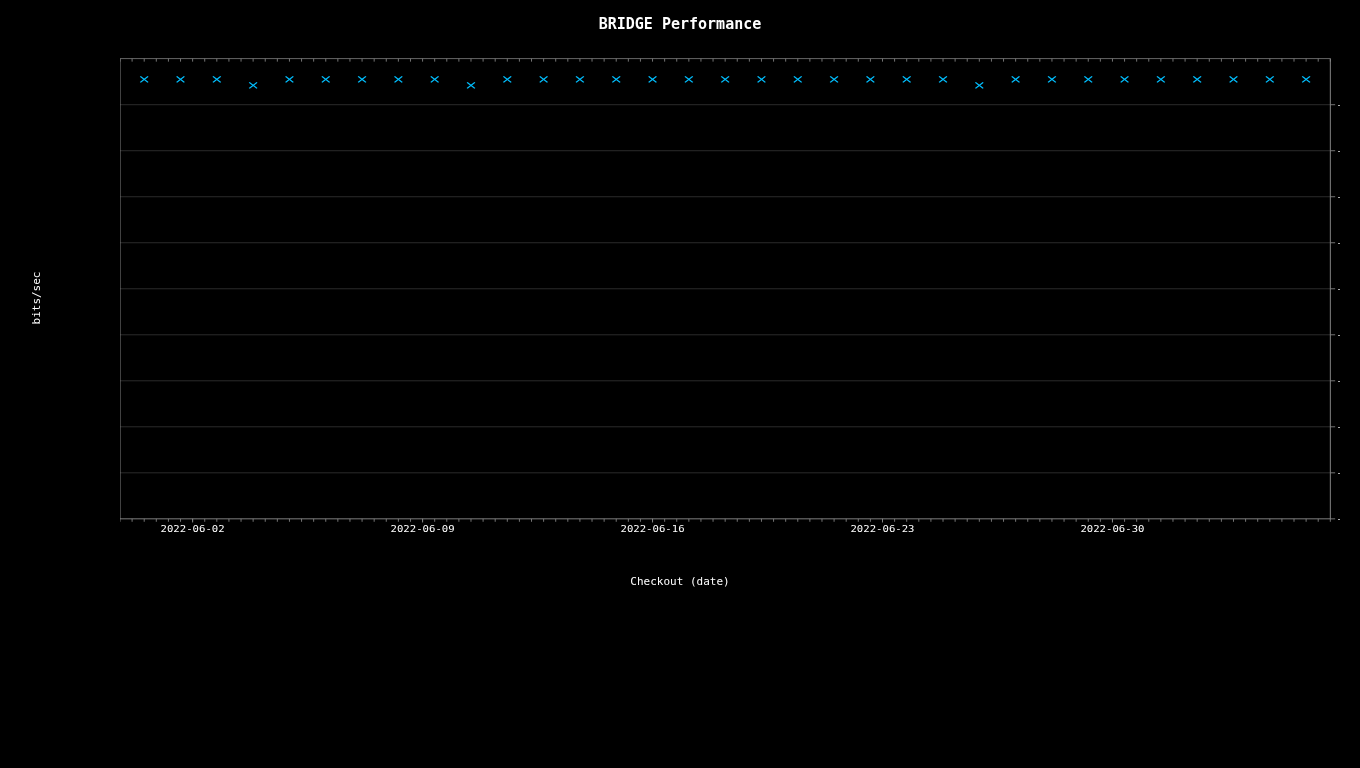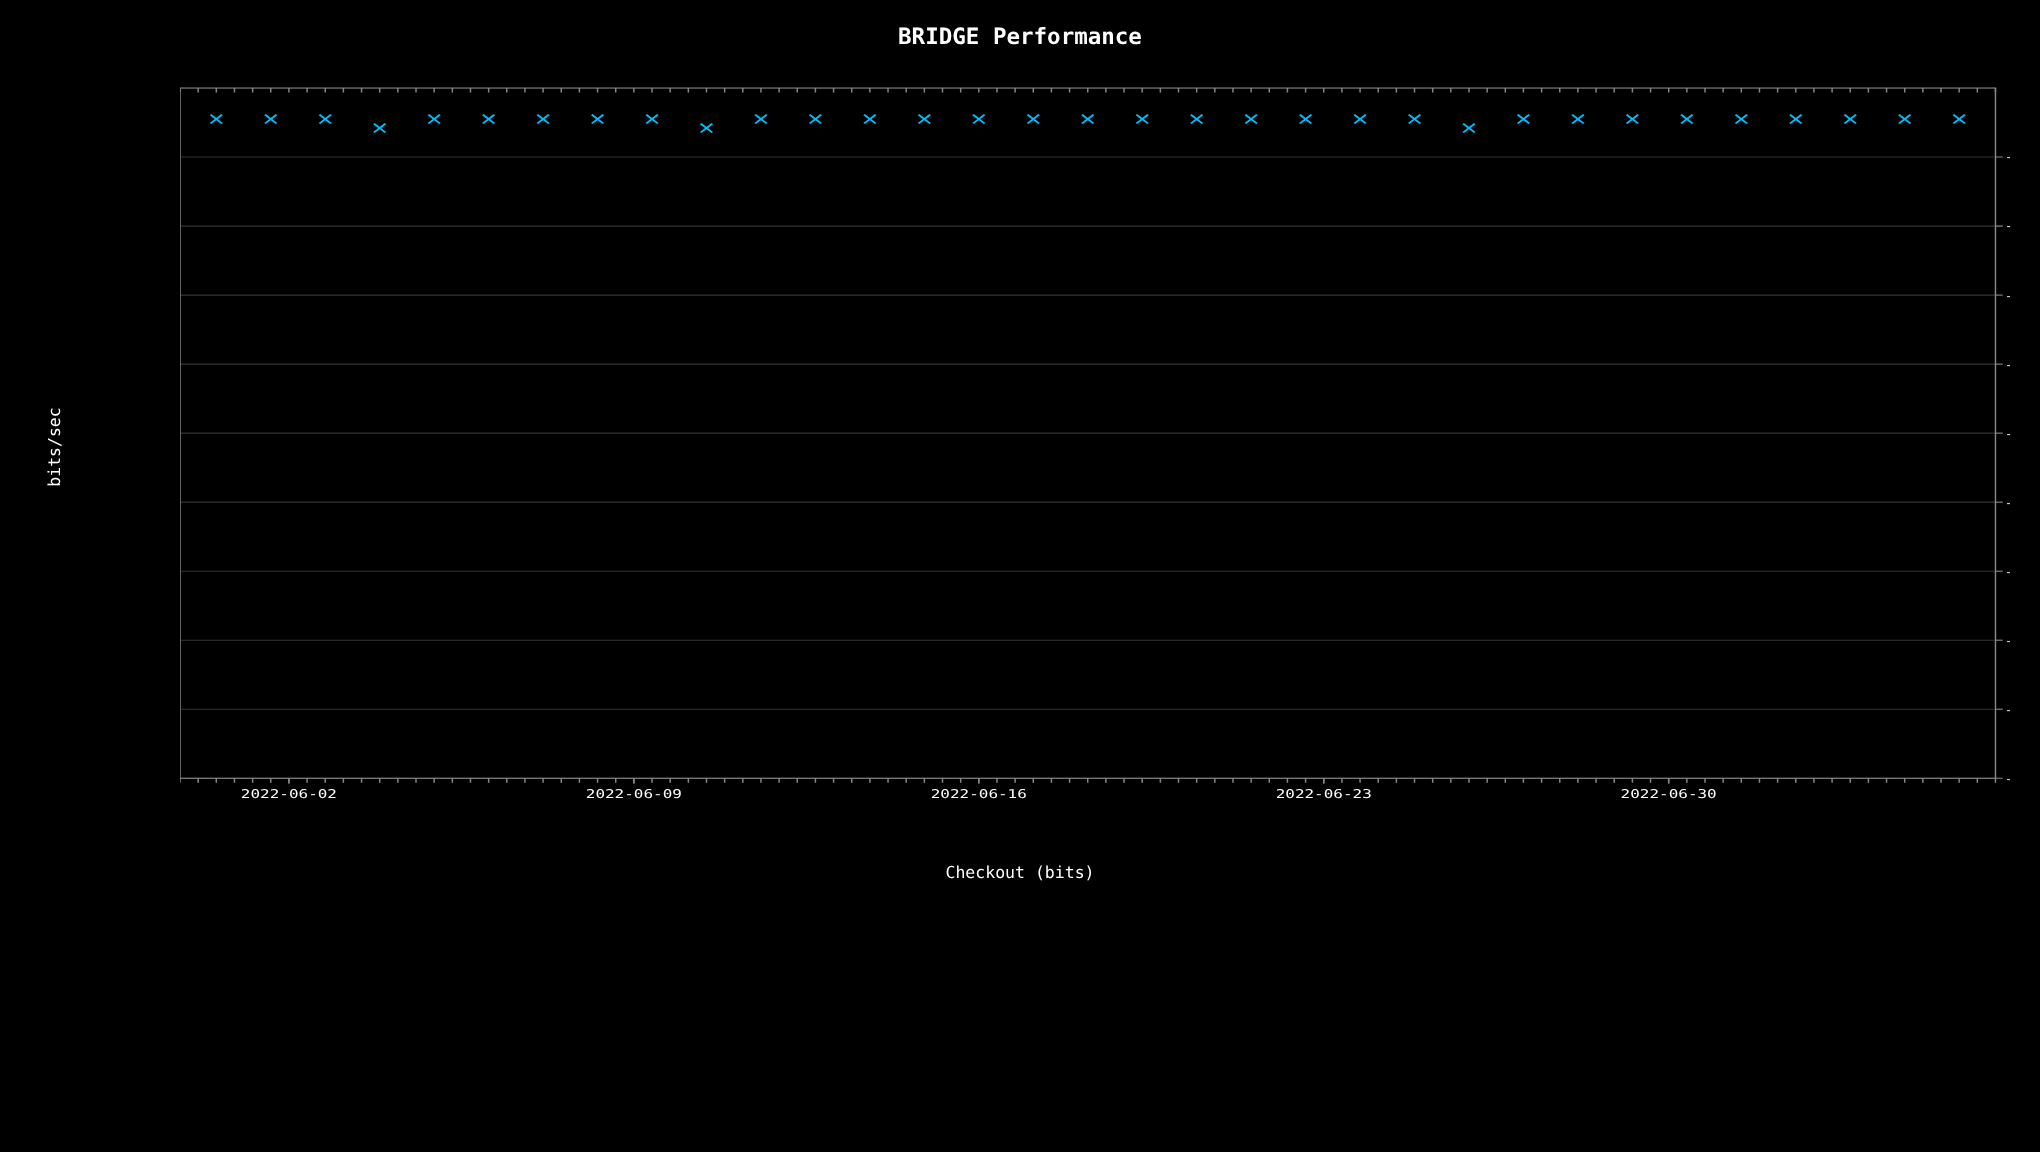--- a/index.html
+++ b/index.html
@@ -55,21 +55,21 @@
       width: 100%;
       height: 100%;
     }
   </style>
 </head>
 <body>
 
 <div class="chart-container">
   <div class="chart-title">BRIDGE Performance</div>
   <div class="y-axis-label">bits/sec</div>
-  <div class="x-axis-label">Checkout (bits)</div>
+  <div class="x-axis-label">Checkout (date)</div>
   <div class="chart-area">
     <svg class="chart-svg" id="main-chart" viewBox="0 0 1260 658" preserveAspectRatio="none">
         <line x1="0" x2="1250" y1="67.29999999999995" y2="67.29999999999995" stroke="#333" stroke-width="1"></line>
         <line x1="-5" x2="0" y1="67.29999999999995" y2="67.29999999999995" stroke="#888" stroke-width="1"></line>
         <line x1="1250" x2="1255" y1="67.29999999999995" y2="67.29999999999995" stroke="#888" stroke-width="1"></line>
         <line x1="0" x2="1250" y1="129.59999999999997" y2="129.59999999999997" stroke="#333" stroke-width="1"></line>
         <line x1="-5" x2="0" y1="129.59999999999997" y2="129.59999999999997" stroke="#888" stroke-width="1"></line>
         <line x1="1250" x2="1255" y1="129.59999999999997" y2="129.59999999999997" stroke="#888" stroke-width="1"></line>
         <line x1="0" x2="1250" y1="191.90000000000003" y2="191.90000000000003" stroke="#333" stroke-width="1"></line>
         <line x1="-5" x2="0" y1="191.90000000000003" y2="191.90000000000003" stroke="#888" stroke-width="1"></line>

